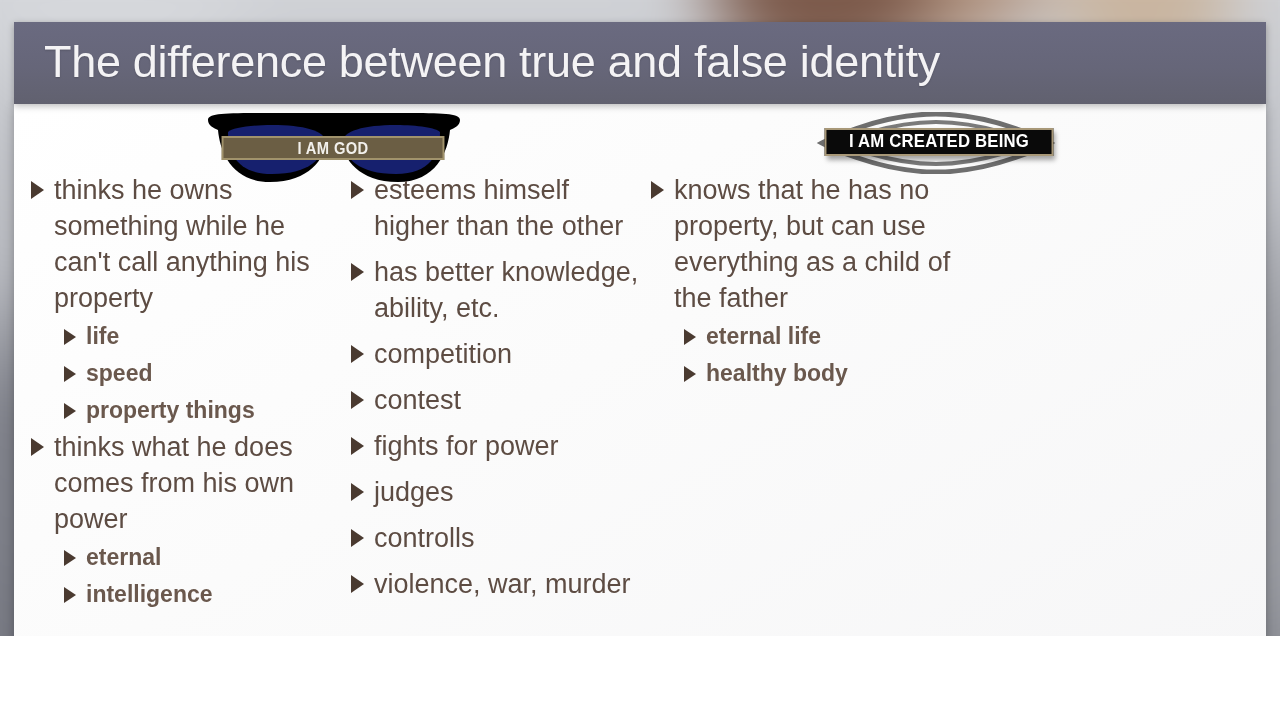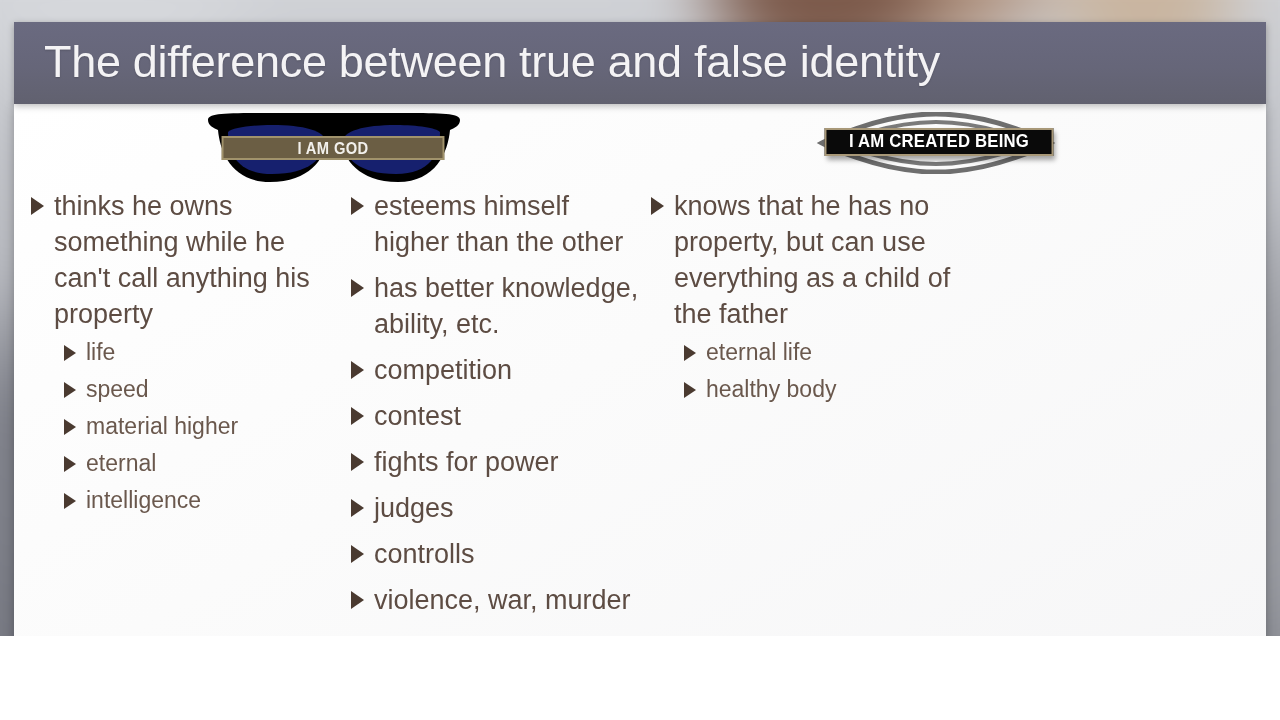--- a/index.html
+++ b/index.html
@@ -116,21 +116,21 @@
     text-align: center;
     line-height: 23px;
     font-family: "Liberation Sans", sans-serif;
     transform: scaleX(0.93);
     box-shadow: 3px 4px 5px rgba(0,0,0,0.35);
   }
 
   
   #columns {
     position: absolute;
-    left: 0; top: 188px;
+    left: 0; top: 172px;
     width: 1280px; height: 520px;
   }
   .column { position: absolute; top: 0; }
   #col-1 { left: 28px;  width: 320px; }
   #col-2 { left: 348px; width: 300px; }
   #col-3 { left: 648px; width: 330px; }
 
   ul.bullets { list-style: none; margin: 0; padding: 0; }
 
   li.lvl1 {
@@ -153,21 +153,21 @@
   }
 
   ul.sub { list-style: none; margin: 0 0 0 0; padding: 0; }
   li.lvl2 {
     position: relative;
     padding-left: 30px;
     margin-left: 28px;
     color: #6a584d;
     font-size: 23px;
     line-height: 37px;
-    font-weight: 400;
+    font-weight: 700;
     font-family: "Liberation Sans", sans-serif;
   }
   li.lvl2 > .marker {
     position: absolute;
     left: 8px; top: 11px;
     width: 0; height: 0;
     border-left: 12px solid #4a3a30;
     border-top: 8px solid transparent;
     border-bottom: 8px solid transparent;
   }
@@ -227,23 +227,27 @@
           <li class="lvl2">
             <span class="marker"></span>
             <span>life</span>
           </li>
           <li class="lvl2">
             <span class="marker"></span>
             <span>speed</span>
           </li>
           <li class="lvl2">
             <span class="marker"></span>
-            <span>material higher</span>
+            <span>property things</span>
           </li>
         </ul>
+        <li class="lvl1">
+          <span class="marker"></span>
+          <span>thinks what he does comes from his own power</span>
+        </li>
         <ul class="sub">
           <li class="lvl2">
             <span class="marker"></span>
             <span>eternal</span>
           </li>
           <li class="lvl2">
             <span class="marker"></span>
             <span>intelligence</span>
           </li>
         </ul>

